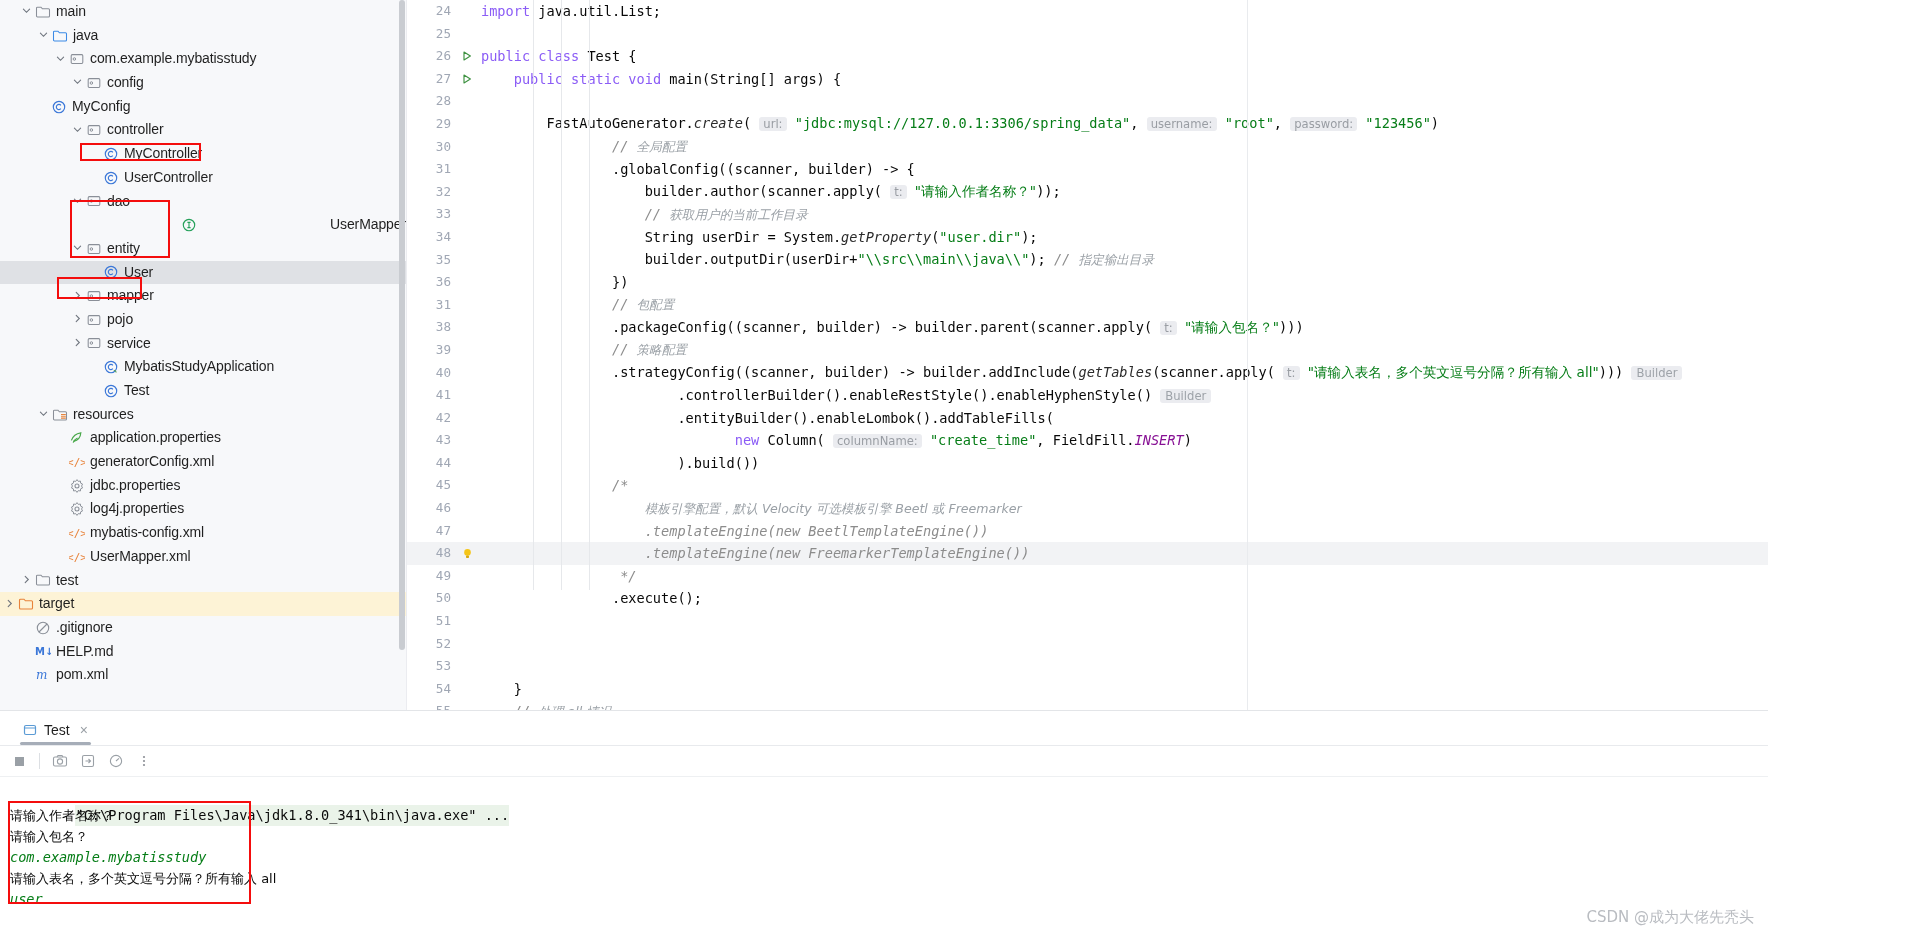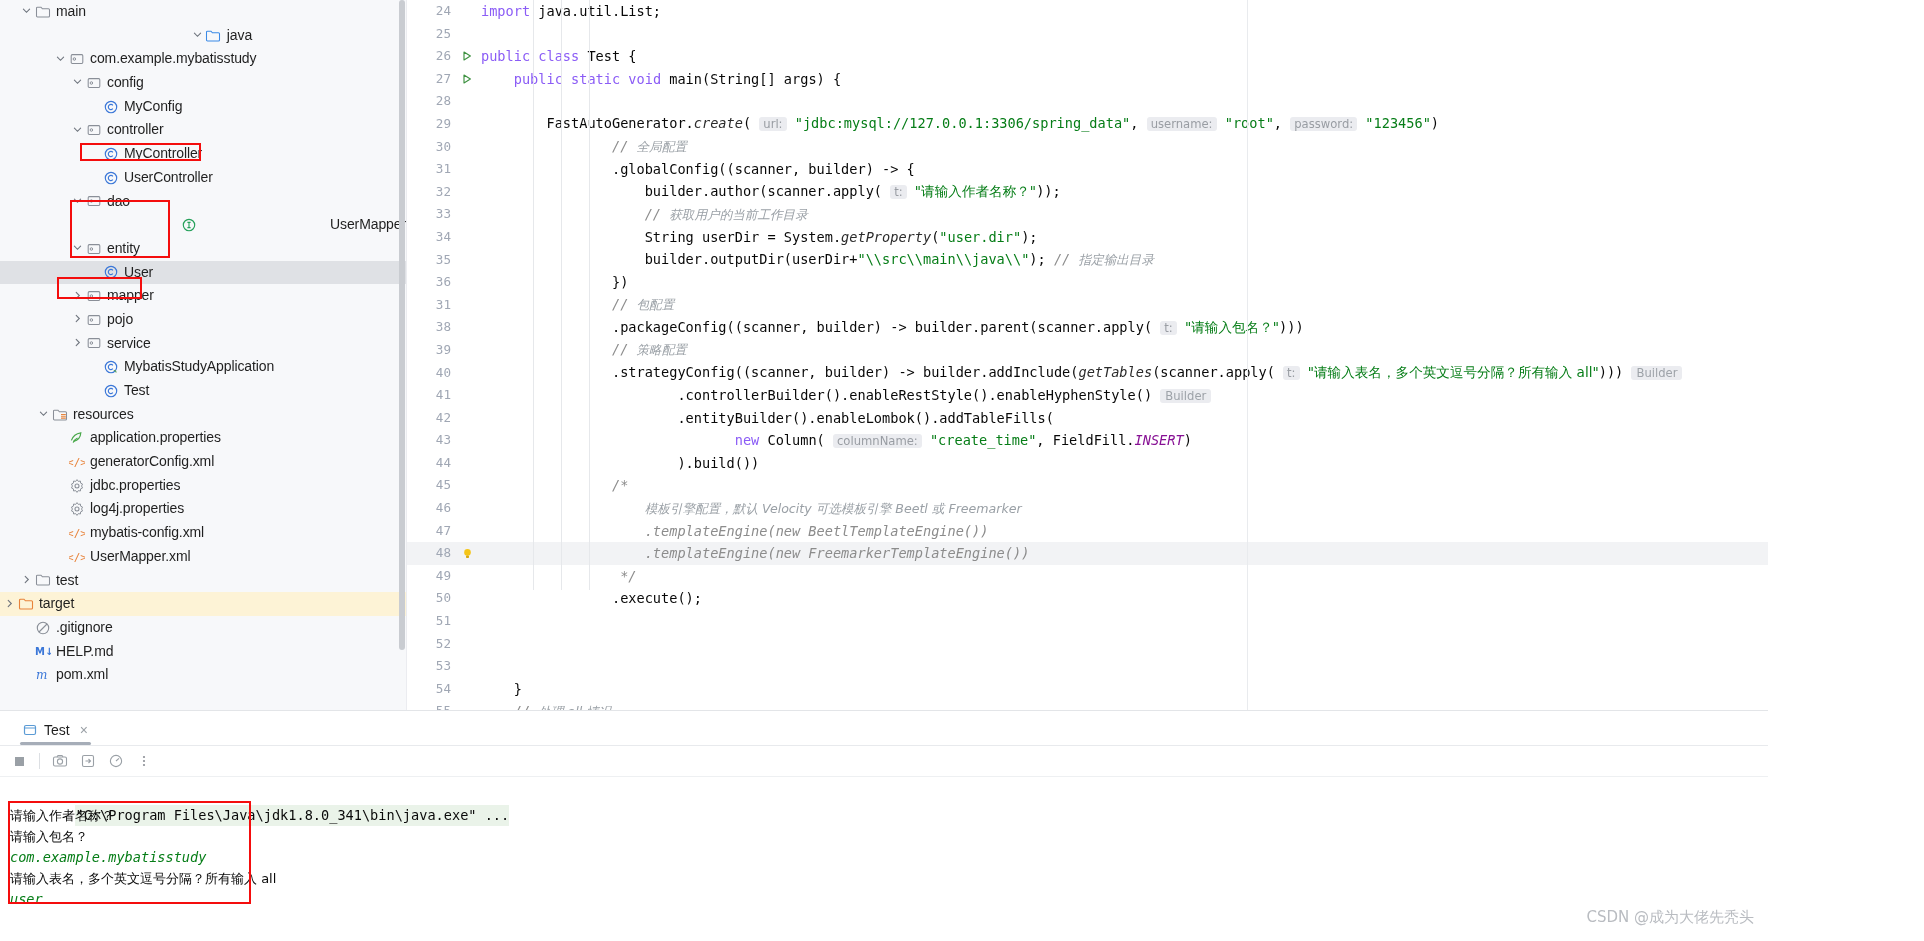--- a/index.html
+++ b/index.html
@@ -138,21 +138,21 @@
                 <path d="M2.4 4.2 L5.5 7.3 L8.6 4.2" fill="none" stroke="#6f757e" stroke-width="1.1" stroke-linecap="round"></path>
               </svg>
             </span>
             <span class="ico">
               <svg width="16" height="16" viewBox="0 0 16 16">
                 <path d="M1.5 4.2 A1 1 0 0 1 2.5 3.2 H6 L7.4 4.8 H13.5 A1 1 0 0 1 14.5 5.8 V12 A1 1 0 0 1 13.5 13 H2.5 A1 1 0 0 1 1.5 12 Z" fill="none" stroke="#8a8f98" stroke-width="1.05"></path>
               </svg>
             </span>
             <span class="lbl">main</span>
           </div>
-          <div class="row" style="padding-left: 38px; justify-content: center;">
+          <div class="row" style="padding-left: 38px;">
             <span class="arrow">
               <svg width="11" height="11" viewBox="0 0 11 11">
                 <path d="M2.4 4.2 L5.5 7.3 L8.6 4.2" fill="none" stroke="#6f757e" stroke-width="1.1" stroke-linecap="round"></path>
               </svg>
             </span>
             <span class="ico">
               <svg width="16" height="16" viewBox="0 0 16 16">
                 <path d="M1.5 4.2 A1 1 0 0 1 2.5 3.2 H6 L7.4 4.8 H13.5 A1 1 0 0 1 14.5 5.8 V12 A1 1 0 0 1 13.5 13 H2.5 A1 1 0 0 1 1.5 12 Z" fill="none" stroke="#3b8ae6" stroke-width="1.05"></path>
               </svg>
             </span>
@@ -179,21 +179,21 @@
               </svg>
             </span>
             <span class="ico">
               <svg width="16" height="16" viewBox="0 0 16 16">
                 <rect x="2.2" y="3.6" width="11.6" height="8.8" rx="1.1" fill="none" stroke="#8a8f98" stroke-width="1.05"></rect>
                 <circle cx="5.4" cy="8" r="1.25" fill="none" stroke="#8a8f98" stroke-width="1"></circle>
               </svg>
             </span>
             <span class="lbl">config</span>
           </div>
-          <div class="row" style="padding-left: 89px; text-align: center;">
+          <div class="row" style="padding-left: 37px; text-align: center;">
             <span class="arrow"></span>
             <span class="ico">
               <svg width="16" height="16" viewBox="0 0 16 16">
                 <circle cx="8" cy="8" r="5.7" fill="none" stroke="#3b77d8" stroke-width="1.15"></circle>
                 <path d="M9.9 6.3 A2.6 2.6 0 1 0 9.9 9.7" fill="none" stroke="#3b77d8" stroke-width="1.15"></path>
               </svg>
             </span>
             <span class="lbl">MyConfig</span>
           </div>
           <div class="row" style="padding-left: 72px;">

